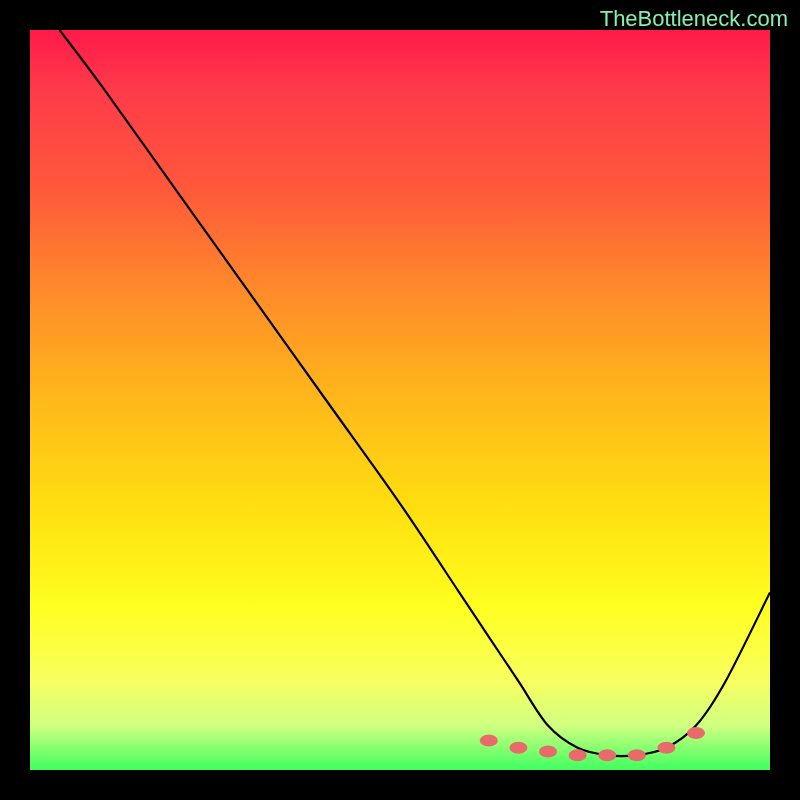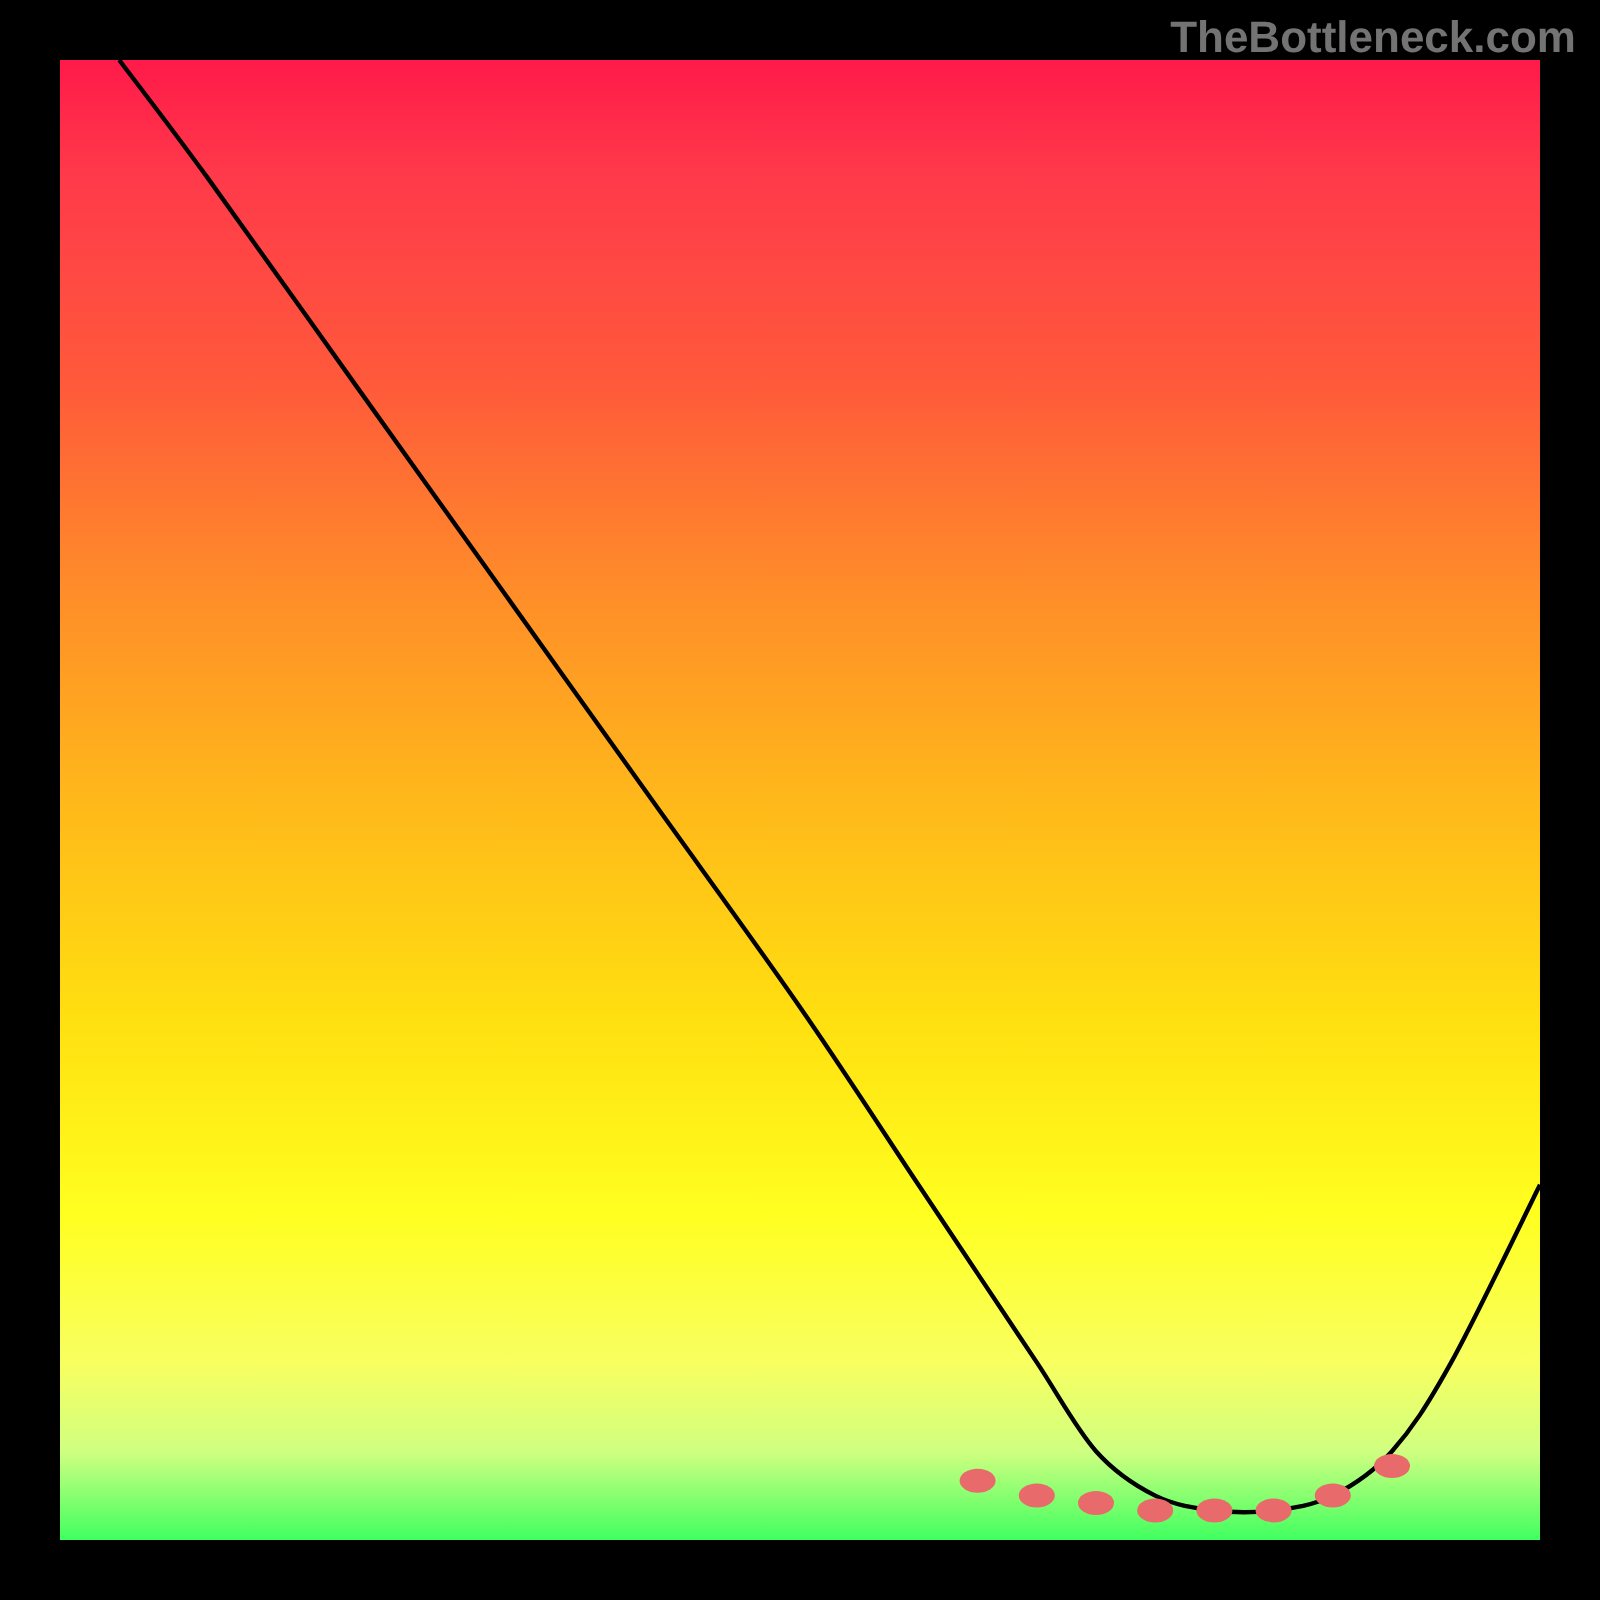--- a/index.html
+++ b/index.html
@@ -9,23 +9,23 @@
     width: 800px;
     height: 800px;
     overflow: hidden;
     position: relative;
     font-family: Arial, sans-serif;
   }
   .watermark {
     position: absolute;
     top: 6px;
     right: 12px;
-    color: #737373;
+    color: #86efac;
     font-size: 22px;
-    font-weight: 700;
+    font-weight: 400;
     z-index: 10;
   }
   .plot-area {
     position: absolute;
     left: 30px;
     top: 30px;
     width: 740px;
     height: 740px;
     background: linear-gradient(to bottom,
       #ff1a4a 0%,

